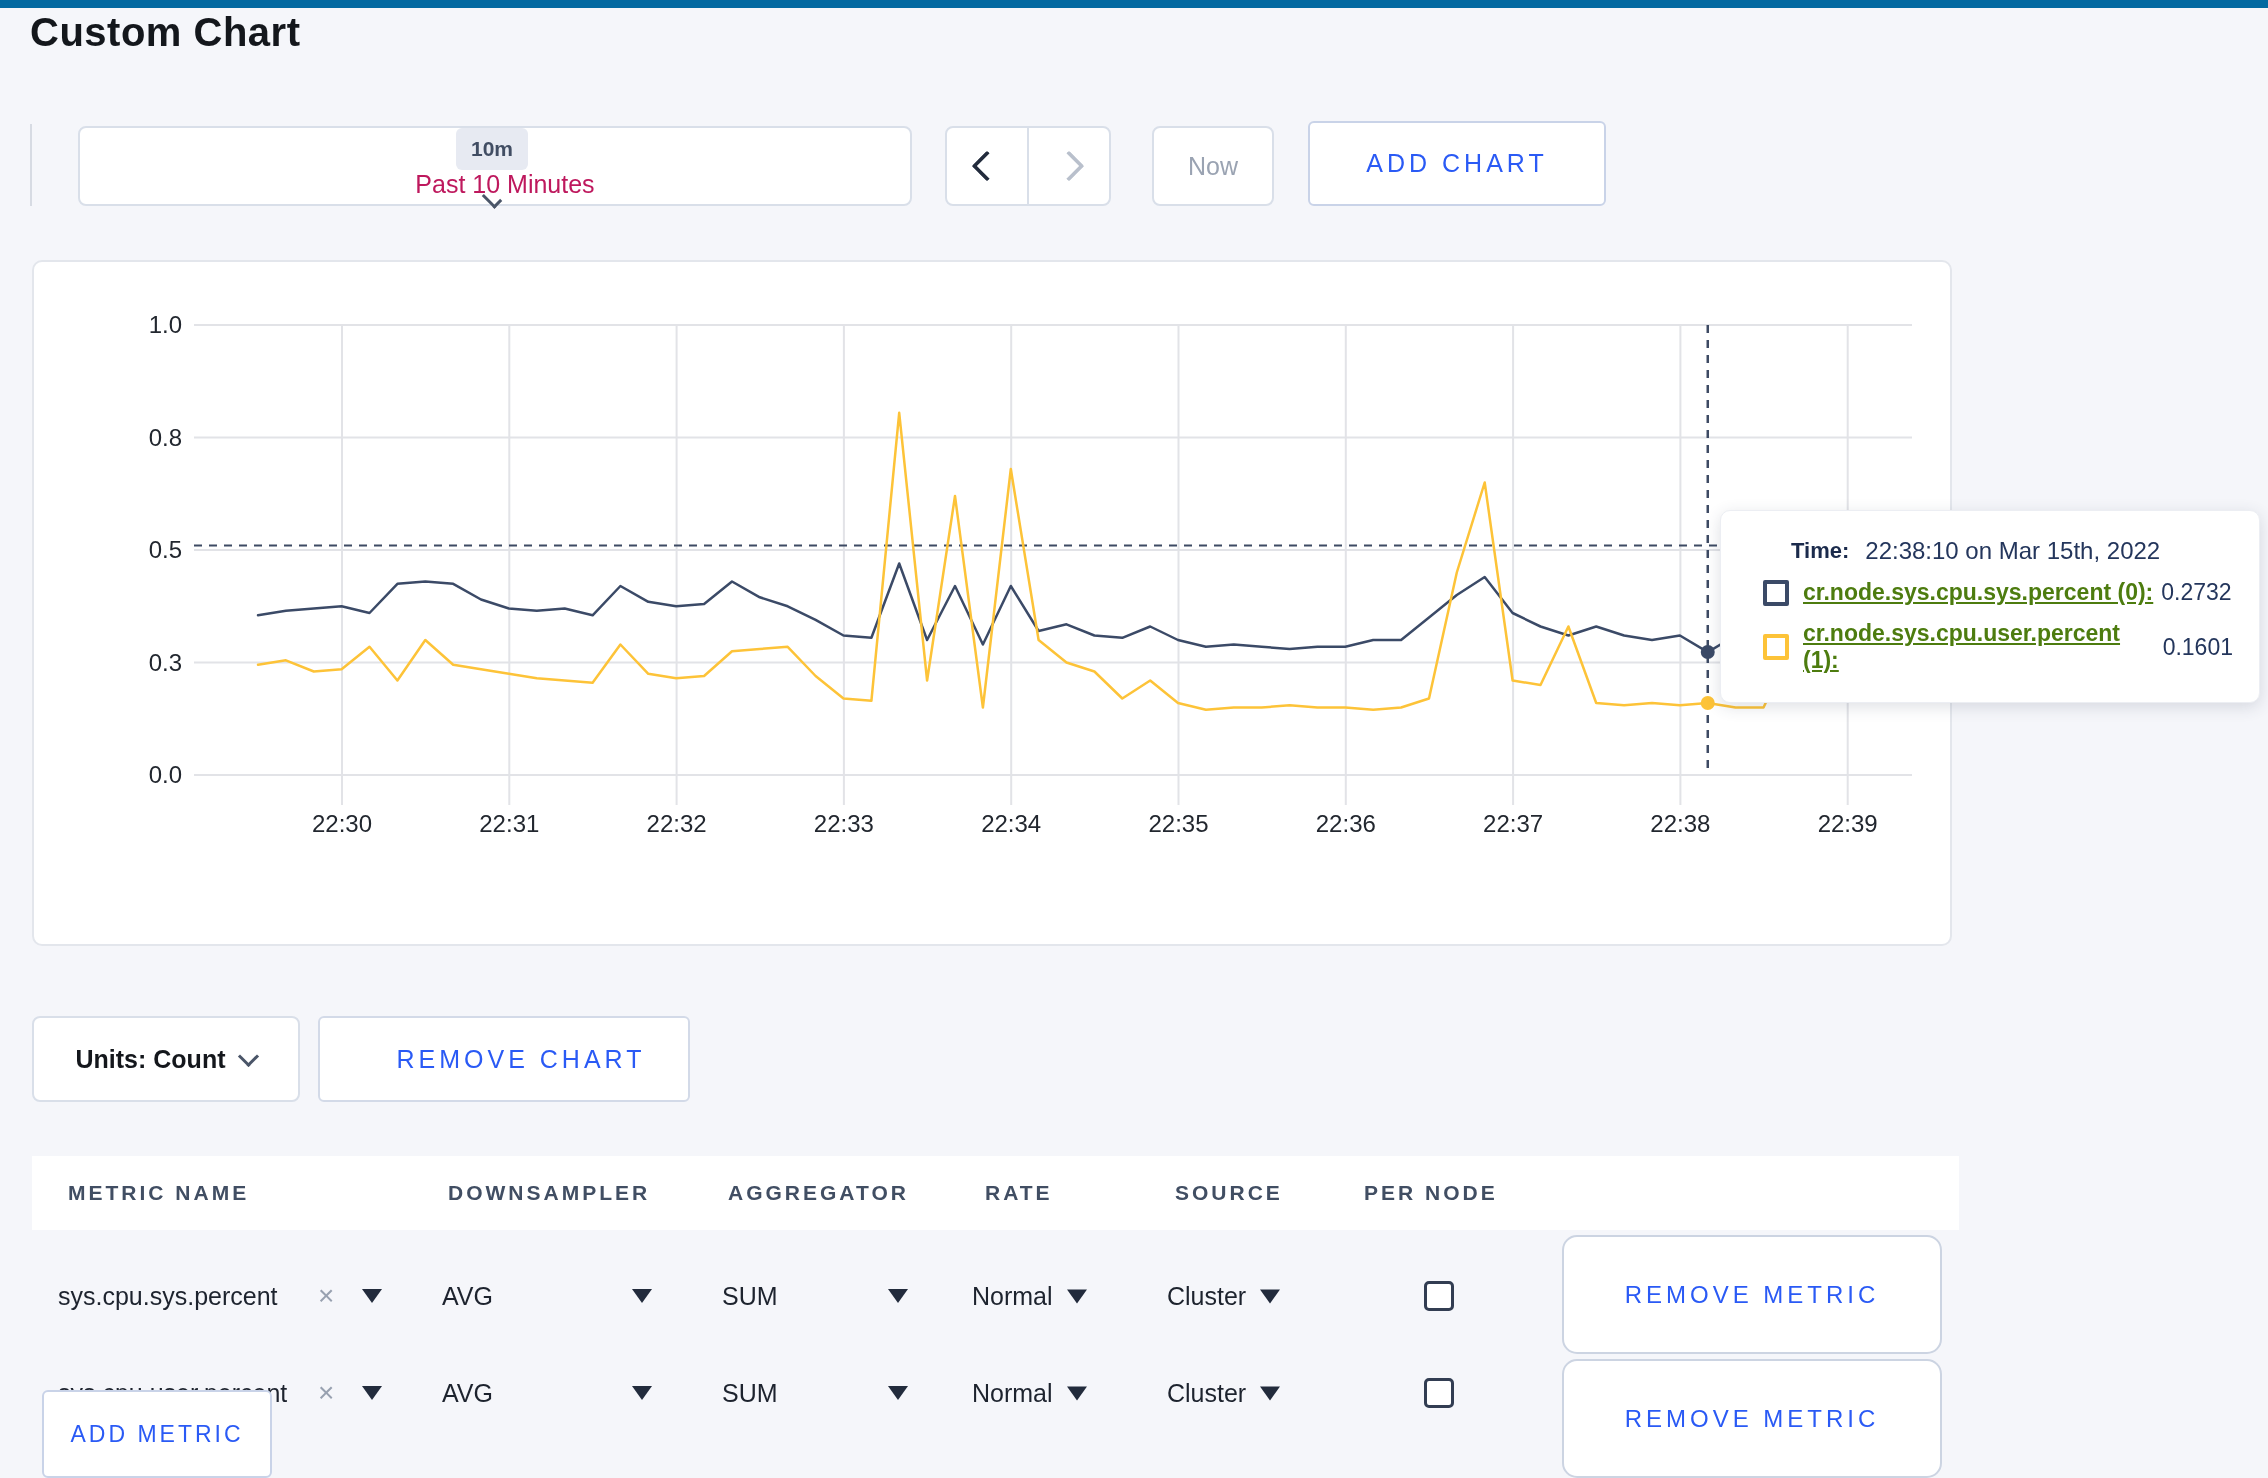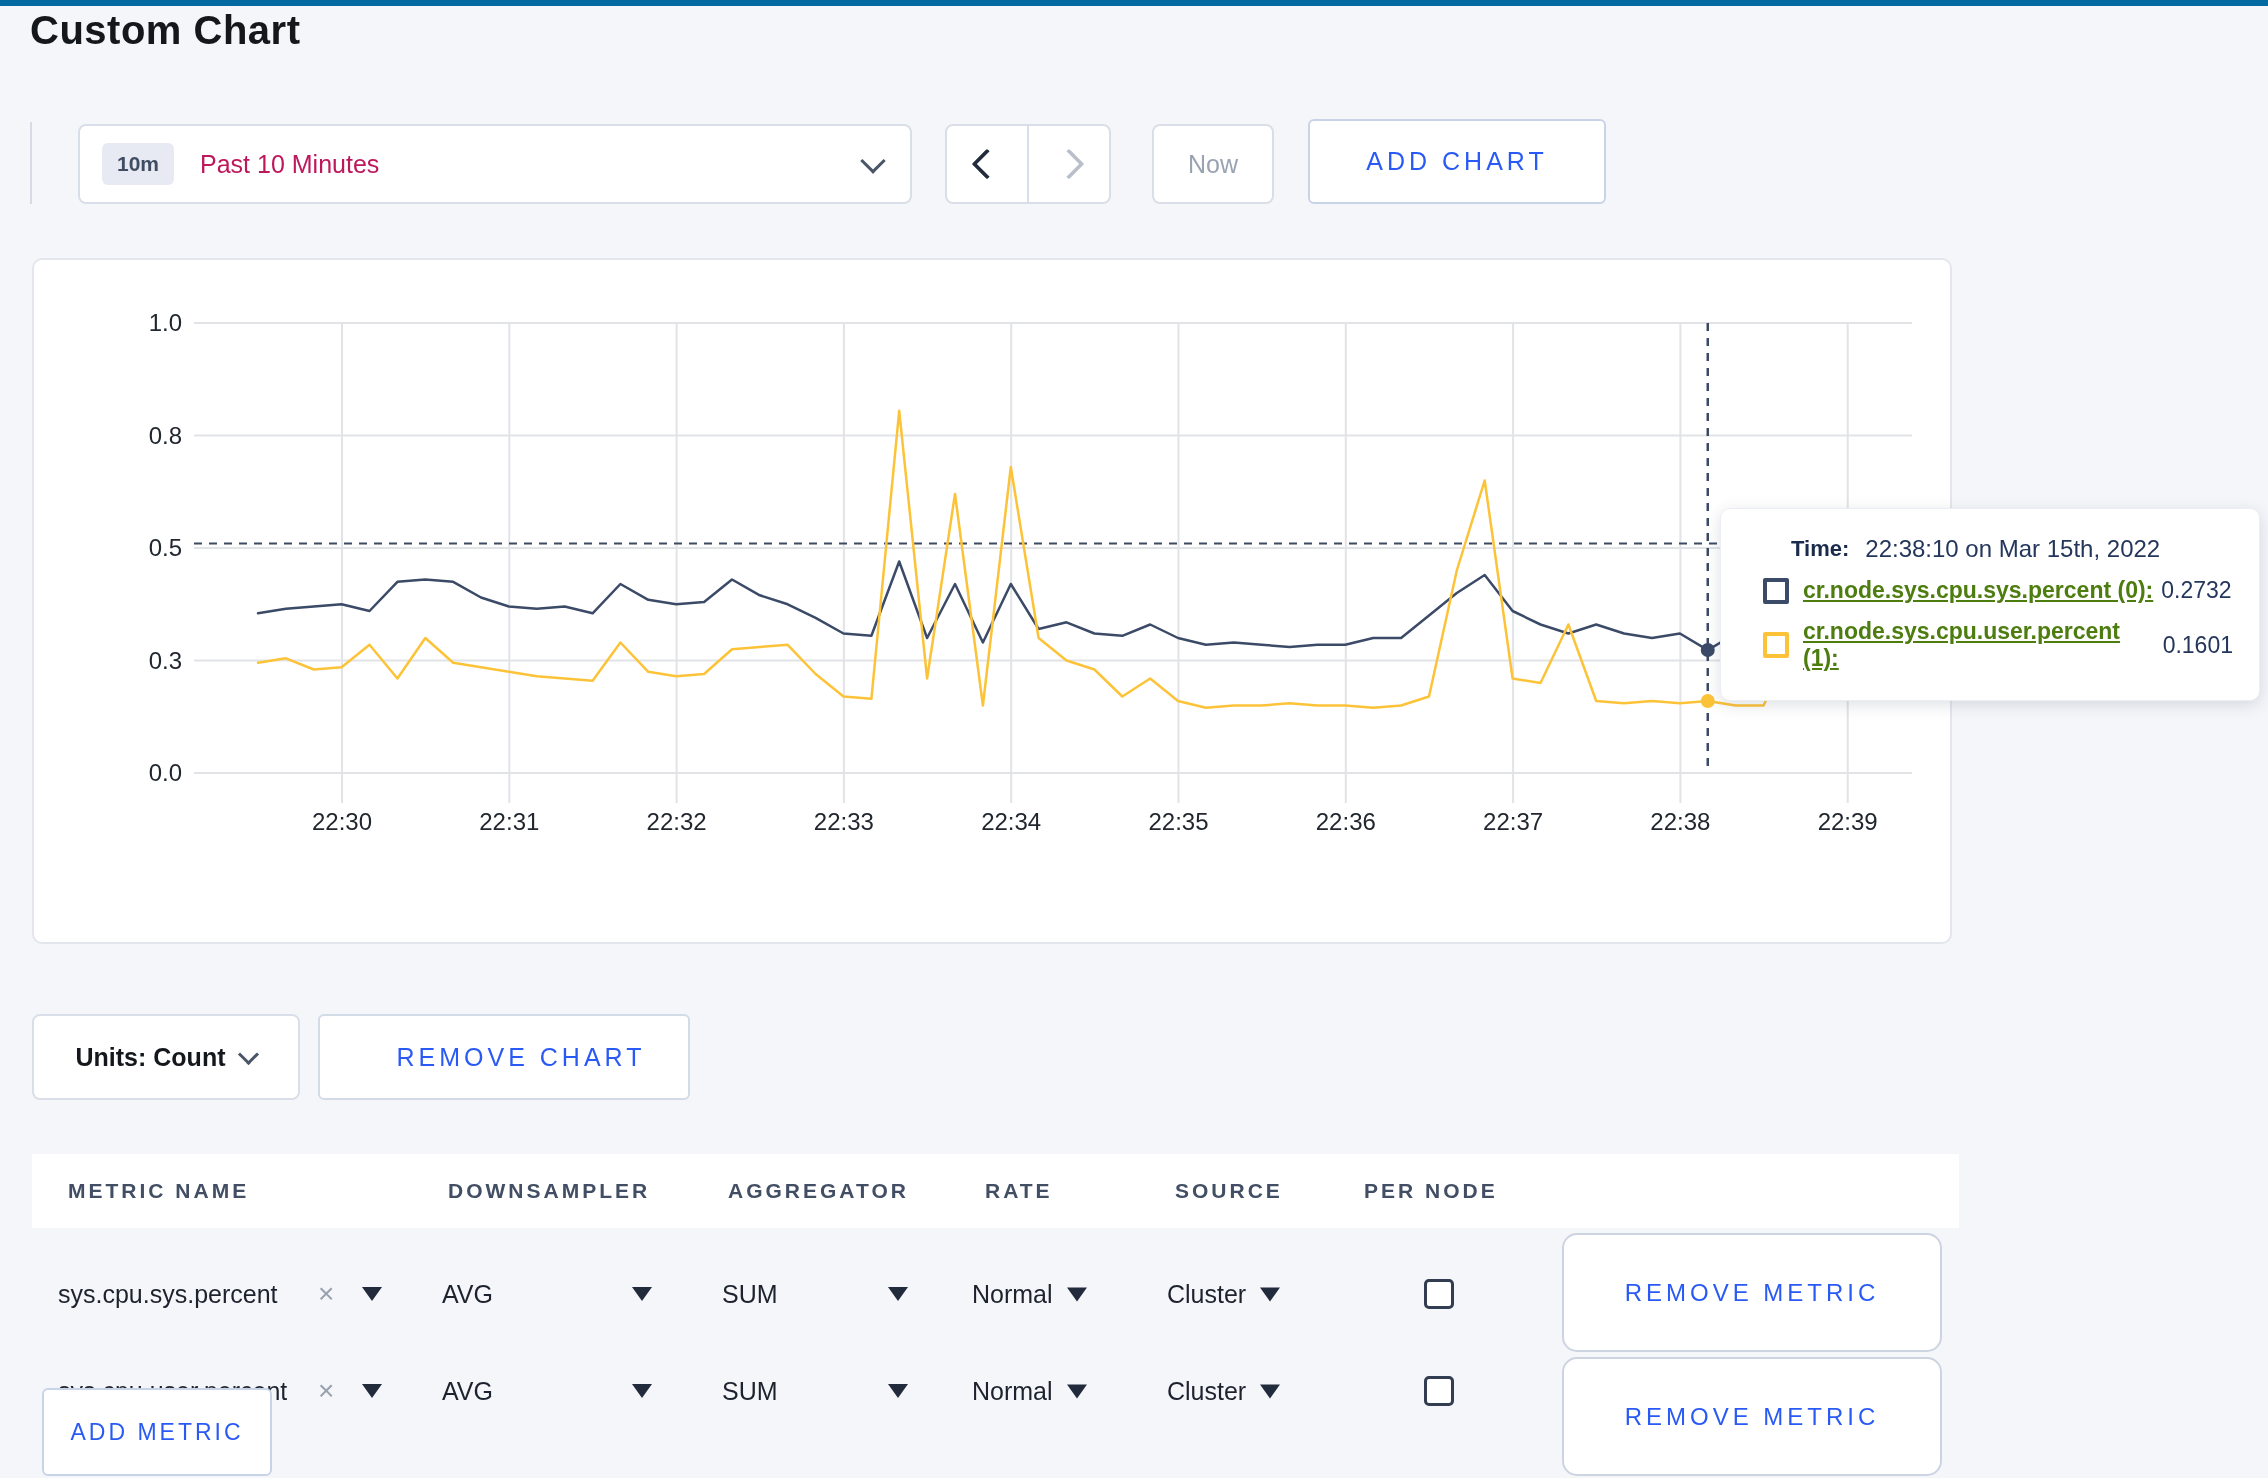--- a/index.html
+++ b/index.html
@@ -1,25 +1,25 @@
 <!DOCTYPE html>
 <html><head>
 <meta charset="utf-8">
 <style>
   html,body{margin:0;padding:0;background:#f5f6fa;}
   .page{position:relative;width:2268px;height:1478px;background:#f5f6fa;
         font-family:"Liberation Sans",sans-serif;color:#1d2430;overflow:hidden;
-        border-top:6px solid #0369a1;box-sizing:border-box;}
+        border-top:8px solid #0369a1;box-sizing:border-box;}
   .abs{position:absolute;}
   .page-title{left:30px;top:2px;font-size:40px;font-weight:600;color:#14171c;letter-spacing:.5px;}
   .v-divider{left:30px;top:116px;width:2px;height:82px;background:#d7dbe3;}
 
   .ctl{background:#ffffff;border:2px solid #d9dfe9;box-sizing:border-box;
        display:flex;align-items:center;cursor:pointer;}
-  .time-select{left:78px;top:118px;width:834px;height:80px;border-radius:8px;padding:0 28px 0 22px;}
+  .time-select{left:78px;top:118px;width:834px;height:80px;border-radius:8px;padding:0 28px 0 22px;flex-direction:column;}
   .badge-10m{background:#e7eaf2;border-radius:6px;padding:9px 15px;font-size:21px;font-weight:700;color:#414d63;}
   .time-label{margin-left:26px;font-size:25px;color:#be185d;}
   .spacer{flex:1;}
   .chev-down{width:15px;height:15px;border-right:3px solid #4a5568;border-bottom:3px solid #4a5568;
              transform:rotate(45deg);margin-top:-6px;}
   .seg{top:118px;width:84px;height:80px;justify-content:center;}
   .seg-left{left:945px;border-radius:8px 0 0 8px;}
   .seg-right{left:1027px;border-radius:0 8px 8px 0;}
   .chev-left{width:18px;height:18px;border-left:4px solid #232c3d;border-bottom:4px solid #232c3d;
              transform:rotate(45deg);border-radius:2px;}

